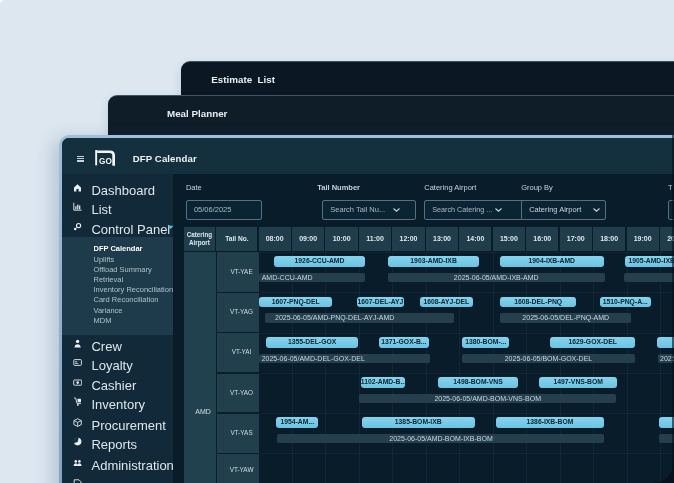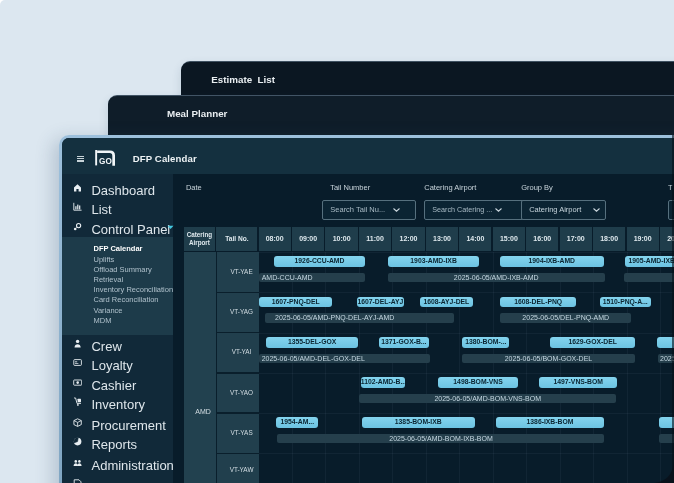--- a/index.html
+++ b/index.html
@@ -119,24 +119,25 @@
       </svg>
 <div class="subitem" style="left:31.3px;top:106.1px;font-weight:700;color:#fff;">DFP Calendar</div>
 <div class="subitem" style="left:31.3px;top:116.3px;">Uplifts</div>
 <div class="subitem" style="left:31.3px;top:126.5px;">Offload Summary</div>
 <div class="subitem" style="left:31.3px;top:136.7px;">Retrieval</div>
 <div class="subitem" style="left:31.3px;top:146.9px;">Inventory Reconciliation</div>
 <div class="subitem" style="left:31.3px;top:157.1px;">Card Reconciliation</div>
 <div class="subitem" style="left:31.3px;top:167.3px;">Variance</div>
 <div class="subitem" style="left:31.3px;top:177.5px;">MDM</div>
 <div class="flabel" style="left:123.7px;top:44.9px;">Date</div>
-<div class="flabel" style="left:268px;top:44.9px;">Tail Number</div>
+<div class="flabel" style="left:255px;top:44.9px;font-weight:bold;">Tail Number</div>
 <div class="flabel" style="left:362.1px;top:44.9px;">Catering Airport</div>
 <div class="flabel" style="left:459.0px;top:44.9px;">Group By</div>
 <div class="flabel" style="left:605.8px;top:44.9px;">T</div>
+<div class="inp" style="left:123.7px;top:62.0px;width:76.2px;color:#a9bbc5;">05/06/2025</div>
 <div class="inp" style="left:260.1px;top:62.0px;width:94px;color:#a9bbc5;">Search Tail Nu...</div>
 <svg class="chev" style="left:331.0px;top:69.7px;" viewBox="0 0 7 4">
         <path d="M0.5 0.5 L3.5 3.2 L6.5 0.5" stroke="#c8d4db" stroke-width="1.1" fill="none"></path>
       </svg>
 <div class="inp" style="left:362.1px;top:62.0px;width:100px;color:#a9bbc5;"><span style="font-size:7.2px">Search Catering ...</span></div>
 <svg class="chev" style="left:432.5px;top:69.7px;" viewBox="0 0 7 4">
         <path d="M0.5 0.5 L3.5 3.2 L6.5 0.5" stroke="#c8d4db" stroke-width="1.1" fill="none"></path>
       </svg>
 <div class="inp" style="left:459.0px;top:62.0px;width:84.8px;color:#c6d4dc;">Catering Airport</div>
 <svg class="chev" style="left:530.8px;top:69.7px;" viewBox="0 0 7 4">

